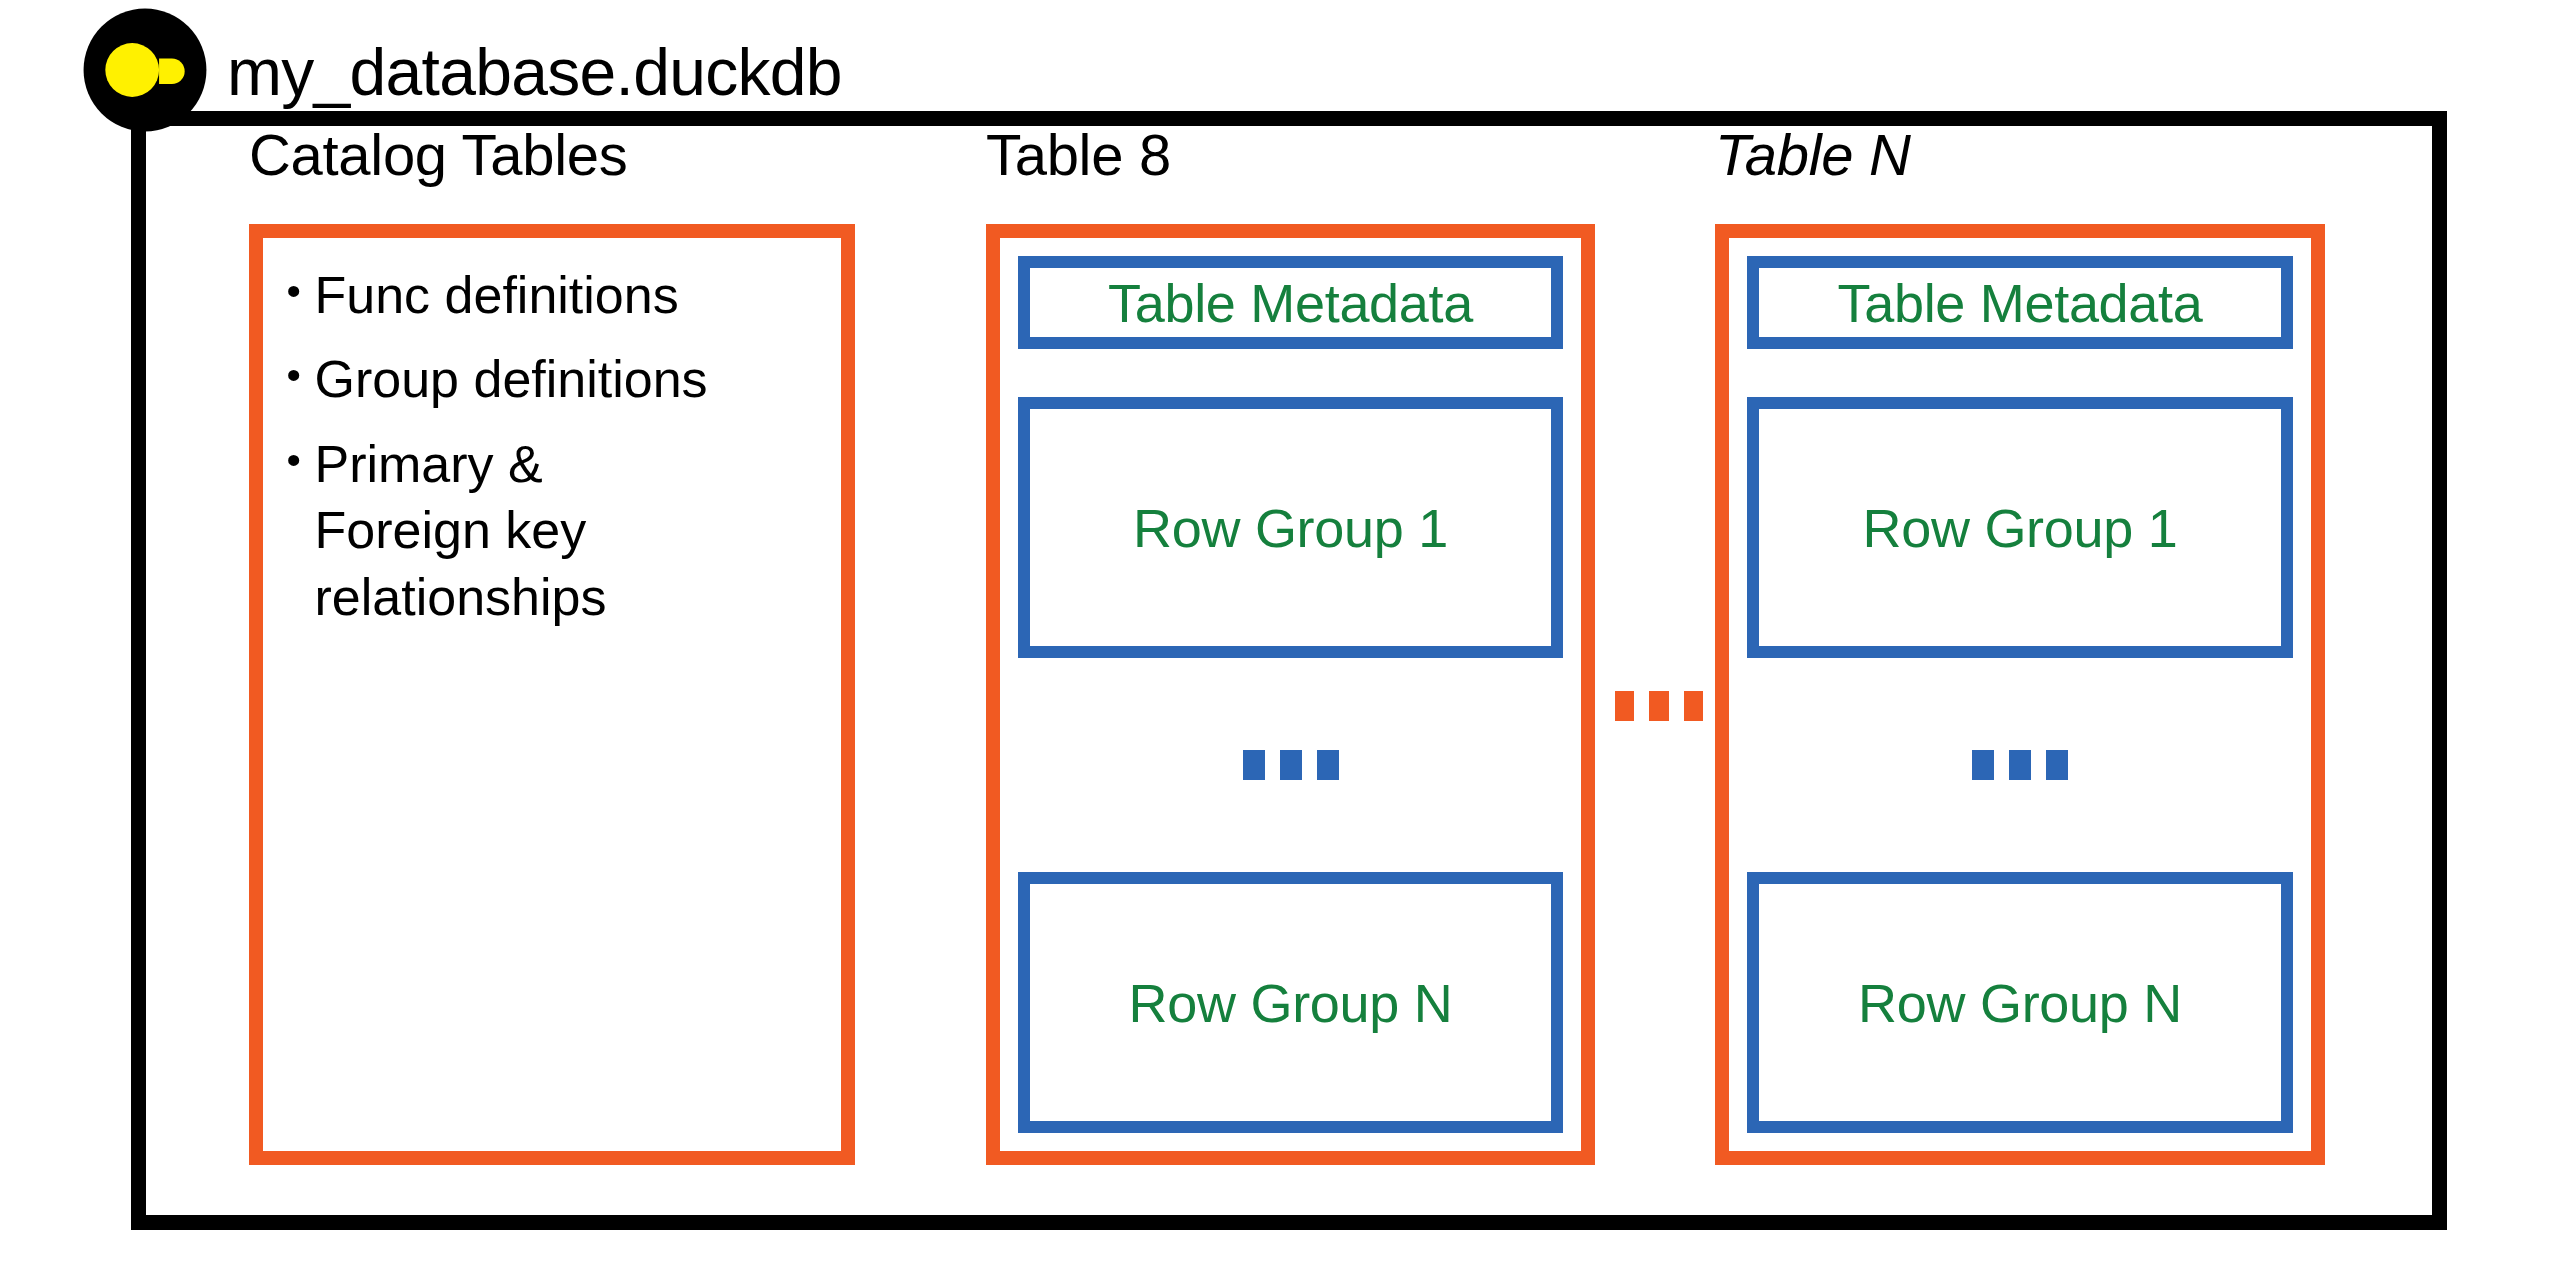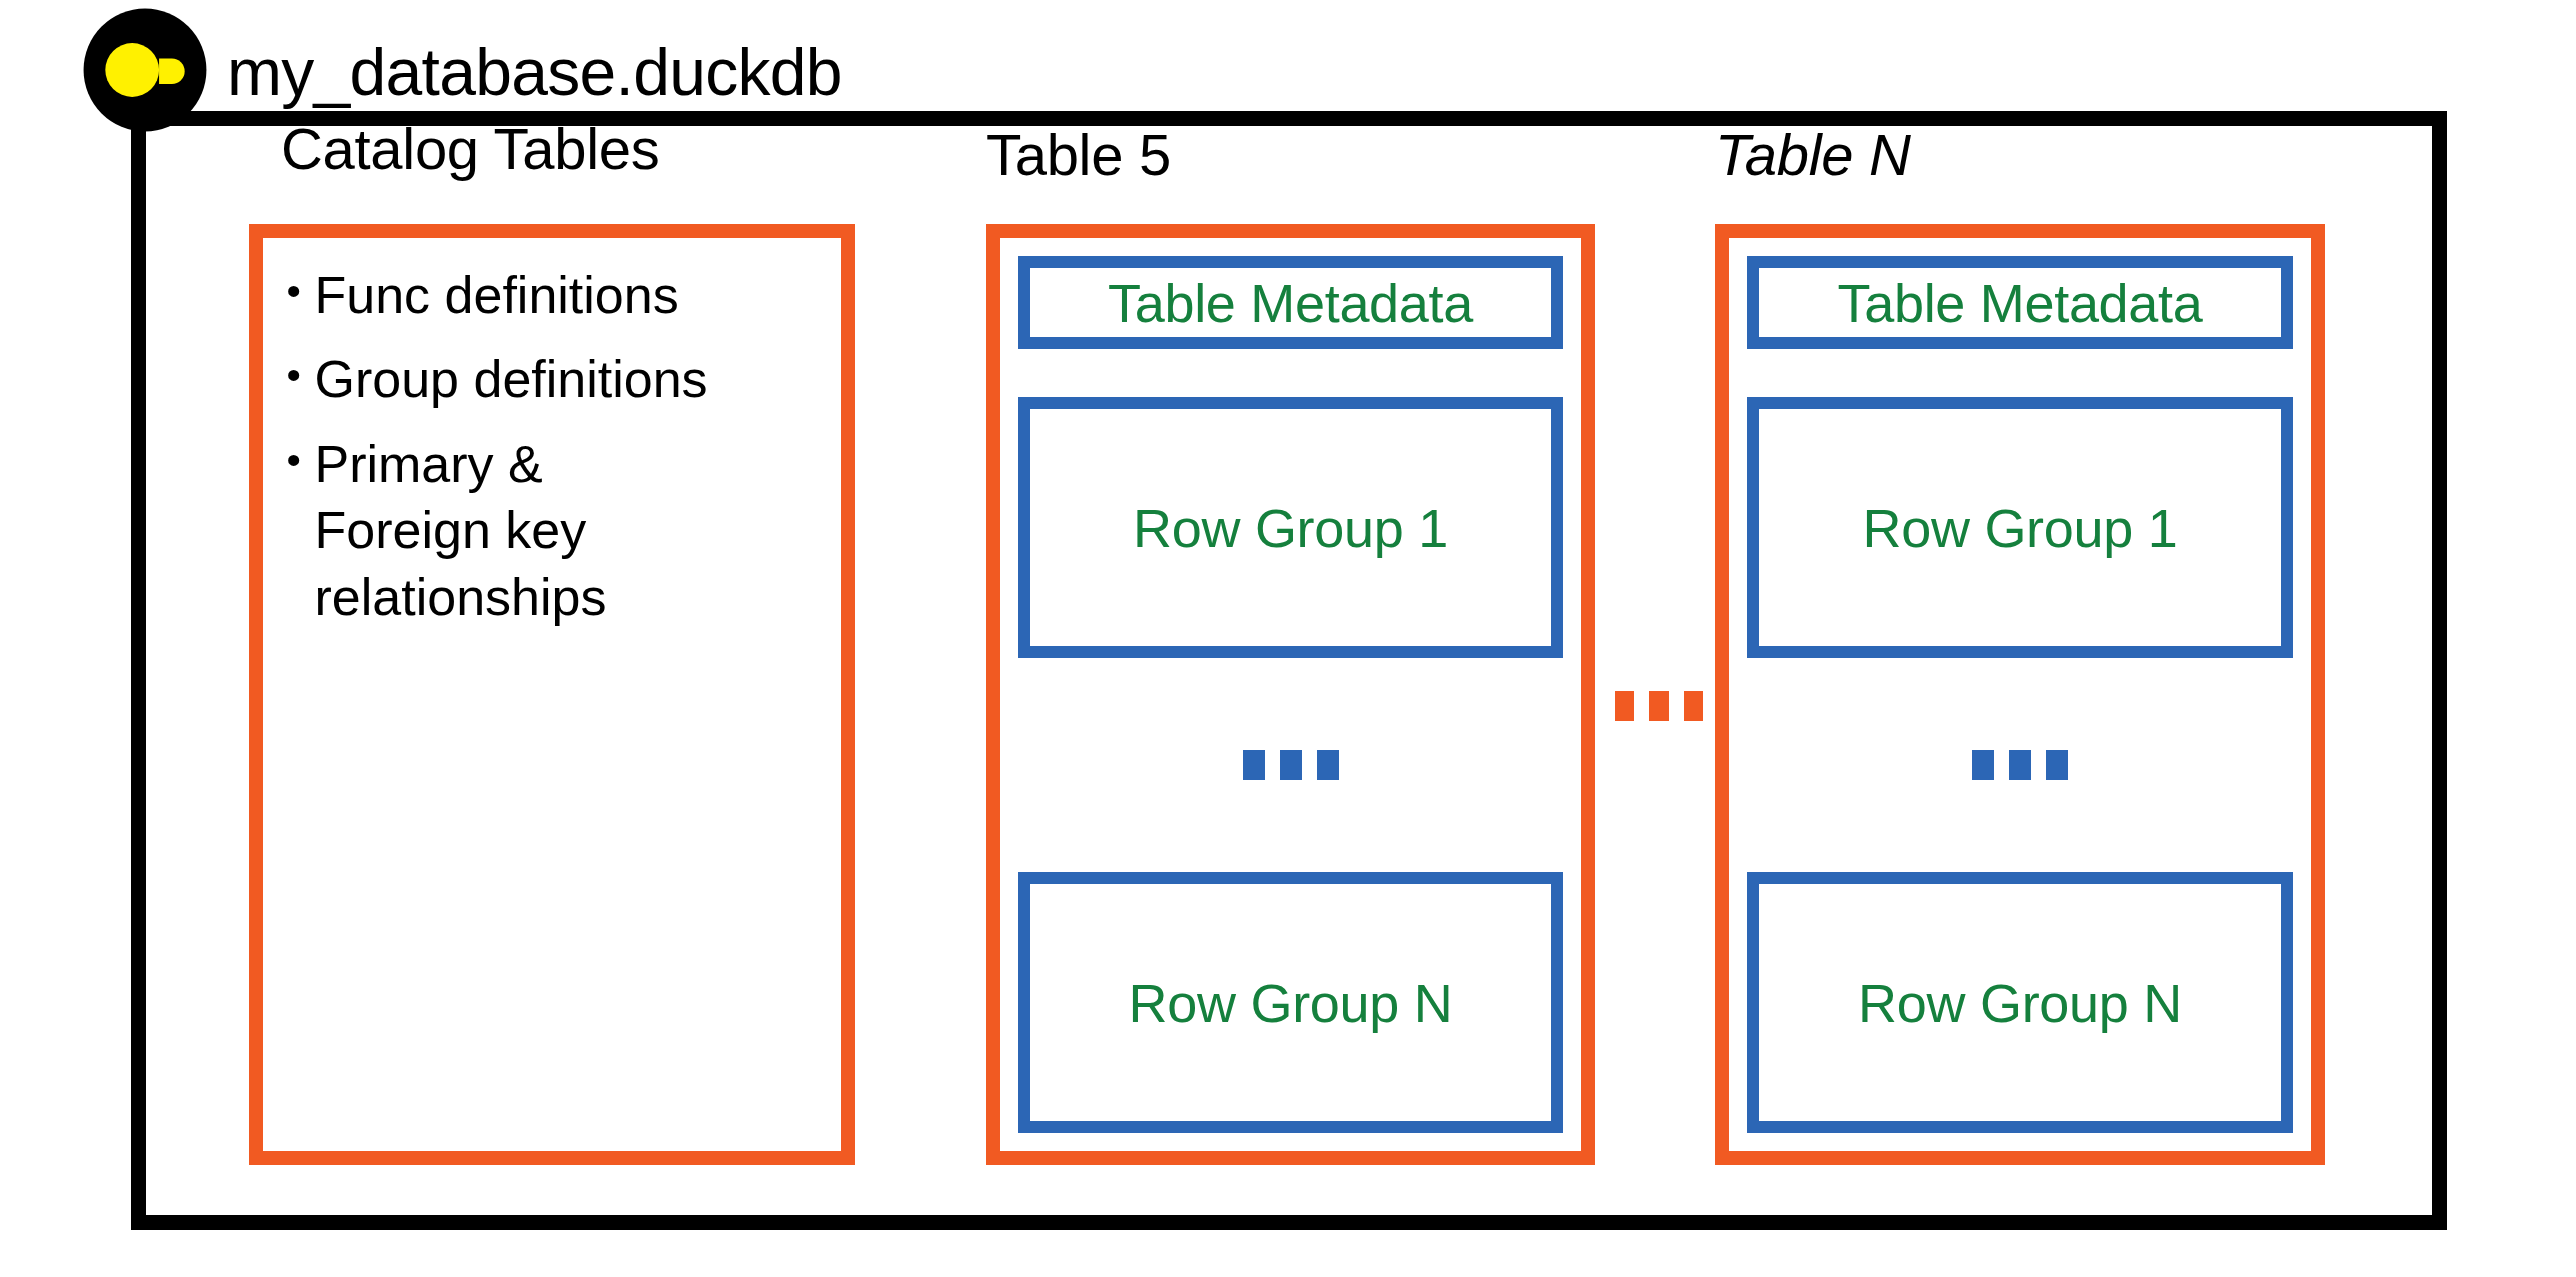--- a/index.html
+++ b/index.html
@@ -86,21 +86,21 @@
   }
 
   
   #catalog-box {
     left: 249px;
     top: 113px;
     width: 606px;
     height: 941px;
     padding: 23.5px 21px 21px 23.5px;
   }
-  #catalog-title { left: 249px; top: 9px; margin-left: 32px; }
+  #catalog-title { left: 249px; top: 15px; }
 
   
   #table1-box {
     left: 986px;
     top: 113px;
     width: 609px;
     height: 941px;
     padding: 18px 18px 18px 18px;
   }
   #table1-title { left: 986px; top: 15px; }
@@ -242,21 +242,21 @@
         </li>
         <li class="bullet-item">
           <span class="bullet-dot">•</span>
           <span class="bullet-text">Primary &amp;
 Foreign key
 relationships</span>
         </li>
       </ul>
     </div>
 
-    <div class="col-title" id="table1-title">Table 5</div>
+    <div class="col-title" id="table1-title">Table 8</div>
 
     <div class="orange-box" id="table1-box">
       <div class="stack">
 
         <div class="blue-box meta-box">
           <span class="blue-box-label">Table Metadata</span>
         </div>
 
         <div class="gap-after-meta"></div>
 

